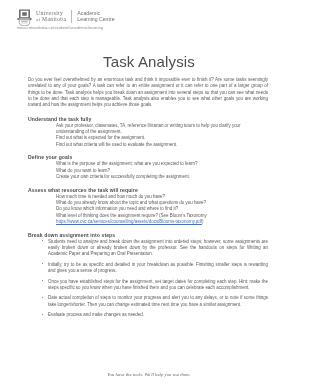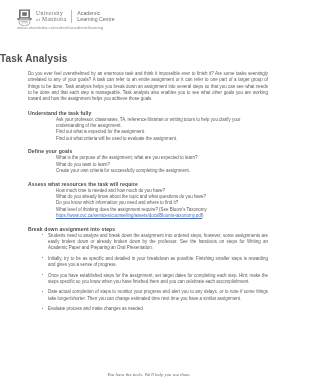--- a/index.html
+++ b/index.html
@@ -67,22 +67,23 @@
     font-size: 4.3px;
     line-height: 6px;
     color: #8d8f91;
     margin-top: 1.5px;
     margin-left: -19px;
     white-space: nowrap;
   }
 
   
   .title {
-    font-size: 10px;
-    font-weight: bold;
+    text-align: center;
+    font-size: 15px;
+    font-weight: normal;
     color: #4d4d4d;
     margin: 22px 0 7px 0;
     letter-spacing: 0.15px;
   }
 
   
   .page {
     padding: 0 30px 0 28px;
   }
   .intro {

